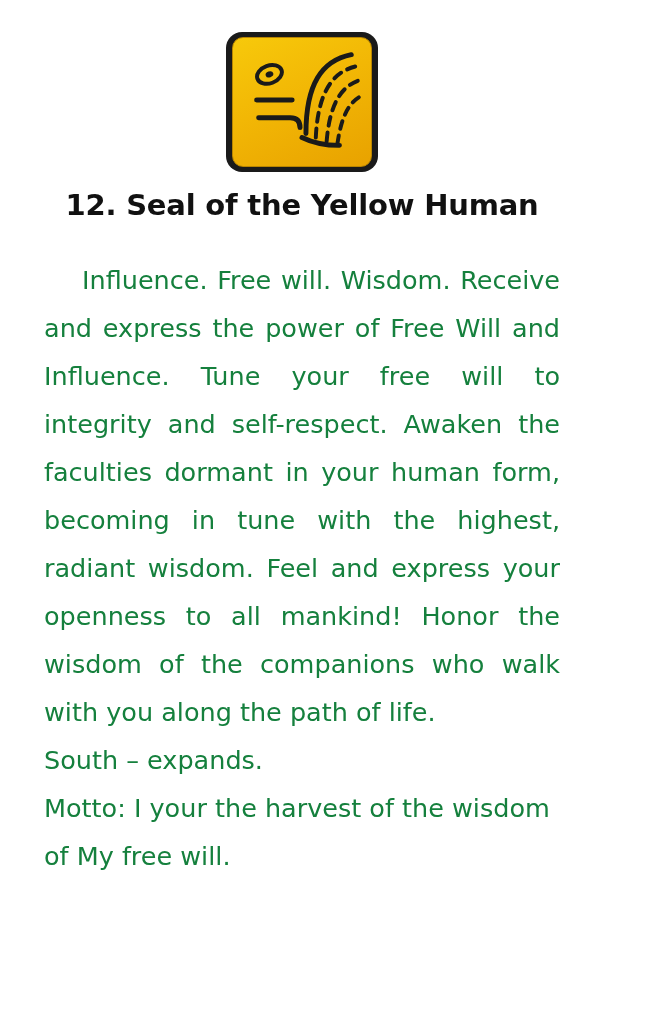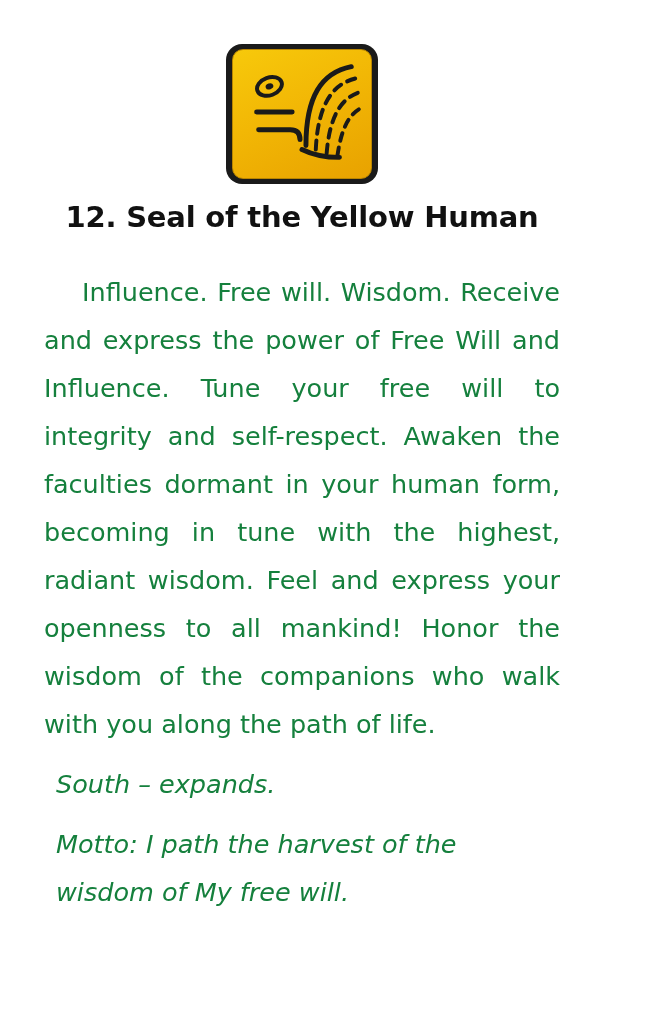--- a/index.html
+++ b/index.html
@@ -11,21 +11,21 @@
     width: 654px;
     height: 1023px;
     font-family: "DejaVu Sans", sans-serif;
     color: #1d1d1d;
     overflow: hidden;
   }
   .page {
     width: 604px;
     height: 1023px;
     box-sizing: border-box;
-    padding: 40px 44px 0 44px;
+    padding: 28px 44px 0 44px;
     display: flex;
     flex-direction: column;
     align-items: center;
   }
   
   .seal-wrap {
     margin-top: 4px;
     margin-bottom: 6px;
   }
   .seal {
@@ -70,22 +70,21 @@
     line-height: 48px;
     color: #15803d;
   }
   .para-justified {
     text-align: justify;
     text-indent: 38px;
     margin: 0;
   }
   .para-plain {
     text-align: left;
-    margin: 12px;
-    font-style: italic;
+    margin: 0;
   }
 </style>
 </head>
 <body>
 
 <div class="page">
 
   <div class="seal-wrap">
     <div class="seal">
       <div class="seal-inner">
@@ -108,16 +107,16 @@
         </svg>
       </div>
     </div>
   </div>
 
   <h1 class="title">12. Seal of the Yellow Human</h1>
 
   <div class="body-text">
     <p class="para-justified">Influence. Free will. Wisdom. Receive and express the power of Free Will and Influence. Tune your free will to integrity and self-respect. Awaken the faculties dormant in your human form, becoming in tune with the highest, radiant wisdom. Feel and express your openness to all mankind! Honor the wisdom of the companions who walk with you along the path of life.</p>
     <p class="para-plain">South – expands.</p>
-    <p class="para-plain">Motto: I path the harvest of the wisdom of My free will.</p>
+    <p class="para-plain">Motto: I your the harvest of the wisdom of My free will.</p>
   </div>
 
 </div>
 
 </body></html>

